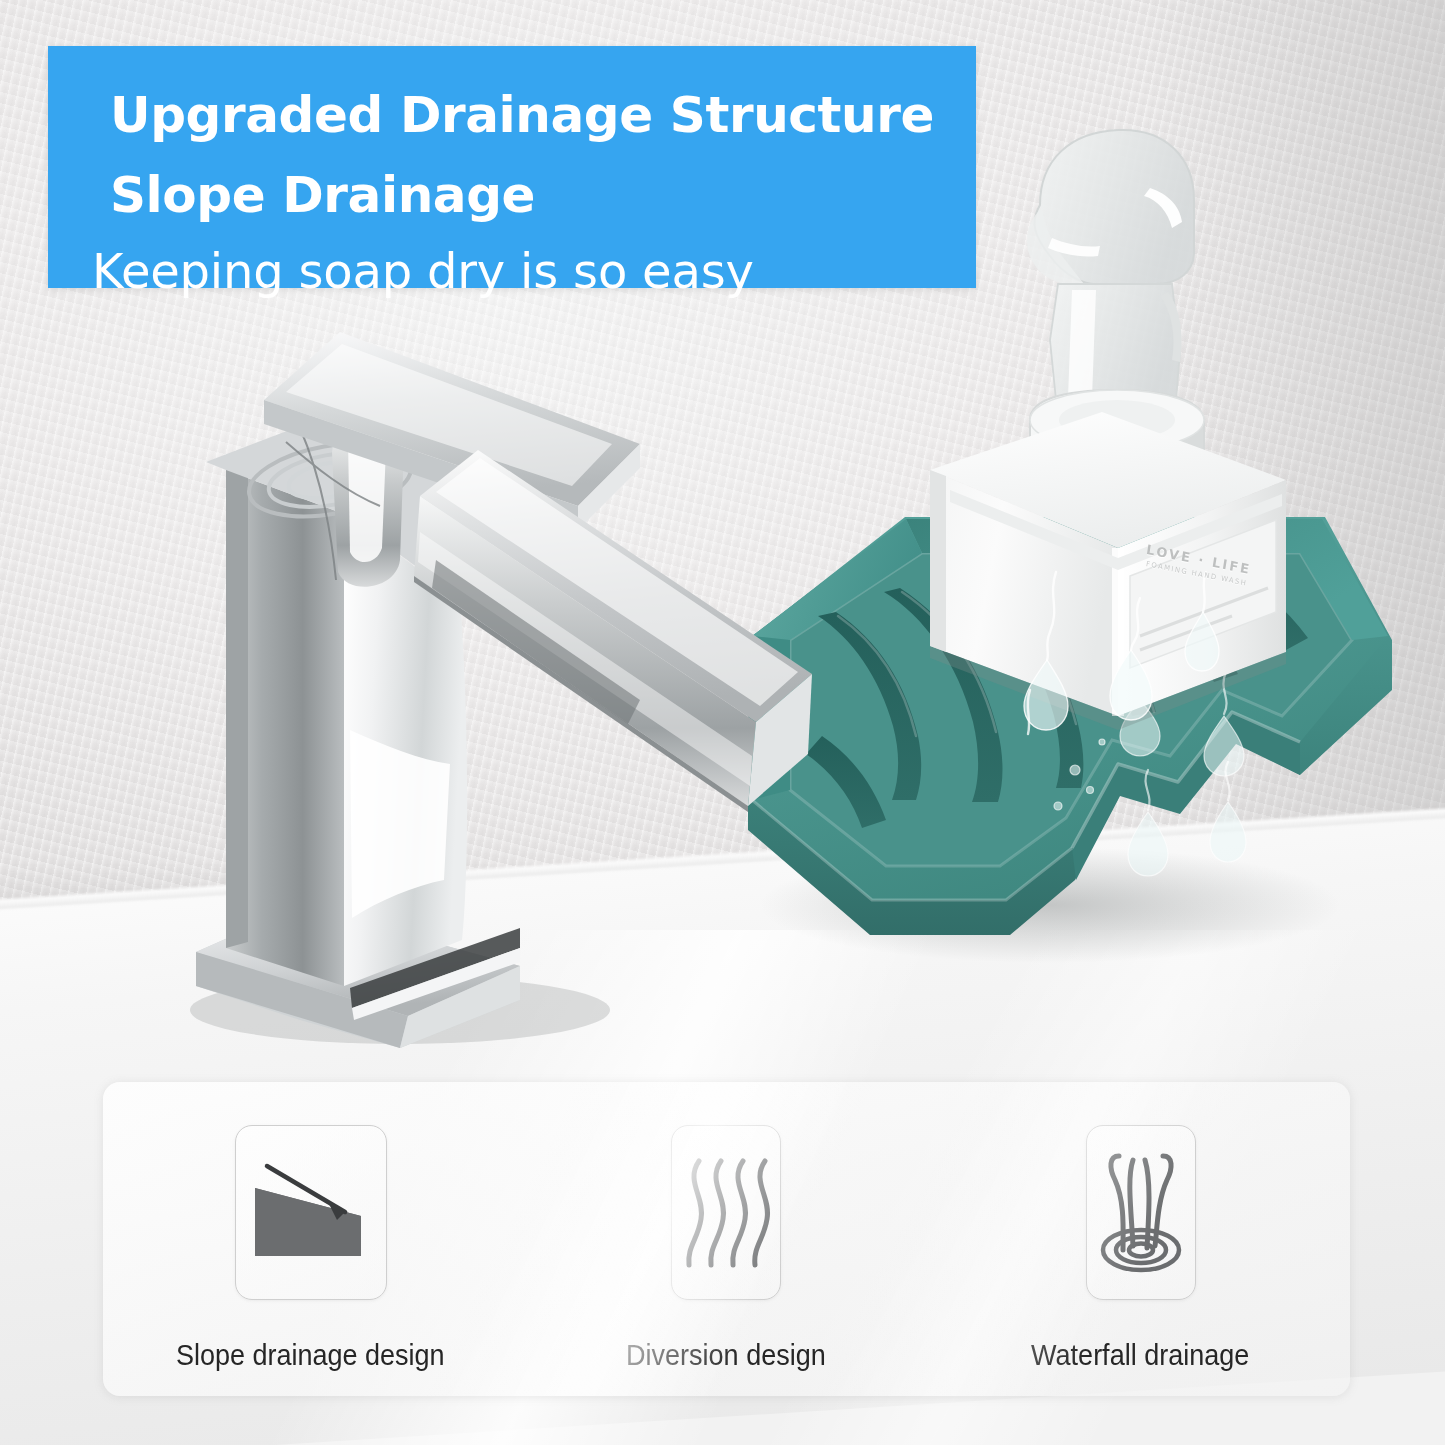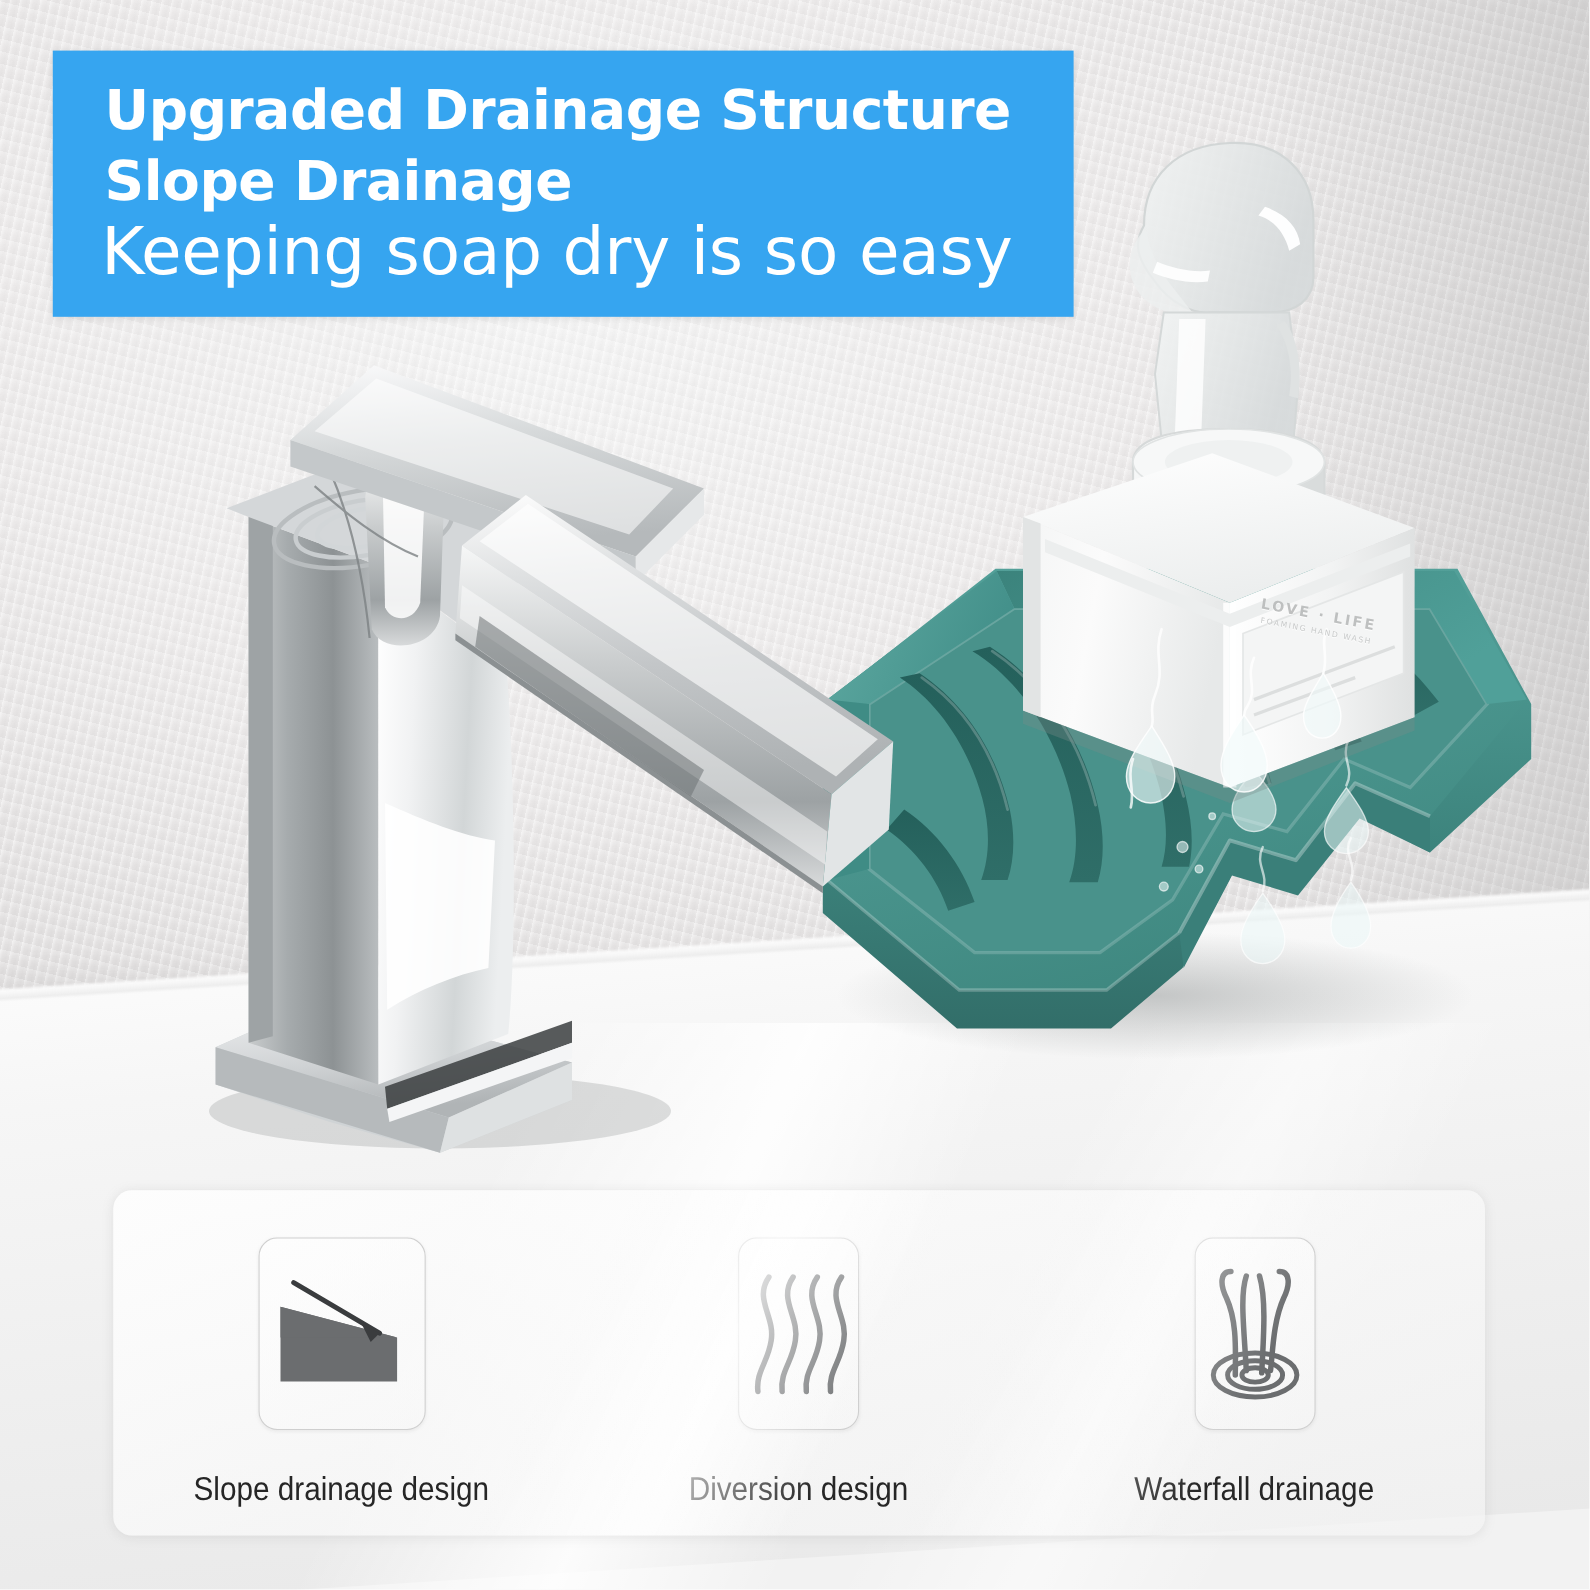--- a/index.html
+++ b/index.html
@@ -79,35 +79,35 @@
   .banner {
     position: absolute;
     left: 48px; top: 46px;
     width: 928px; height: 242px;
     background: #36a5f0;
     box-shadow: 0 2px 7px rgba(0,0,0,0.10);
     box-sizing: border-box;
     padding: 20px 0 0 44px;
   }
   .banner h1 {
-    margin: 3px;
+    margin: 18px;
     color: #ffffff;
     font-family: "DejaVu Sans", sans-serif;
     font-weight: 700;
     font-size: 50px;
     line-height: 62px;
     letter-spacing: -0.4px;
     white-space: nowrap;
   }
   .banner .sub {
     margin-top: 6px;
     color: #ffffff;
     font-family: "DejaVu Sans", sans-serif;
     font-weight: 400;
-    font-size: 60px;
+    font-size: 48px;
     line-height: 54px;
     letter-spacing: -0.2px;
     white-space: nowrap;
   }
 
   
   .faucet { position: absolute; left: 0; top: 0; width: 1445px; height: 1445px; pointer-events: none; }
 
   
   .tray { position: absolute; left: 0; top: 0; width: 1445px; height: 1445px; pointer-events: none; }

